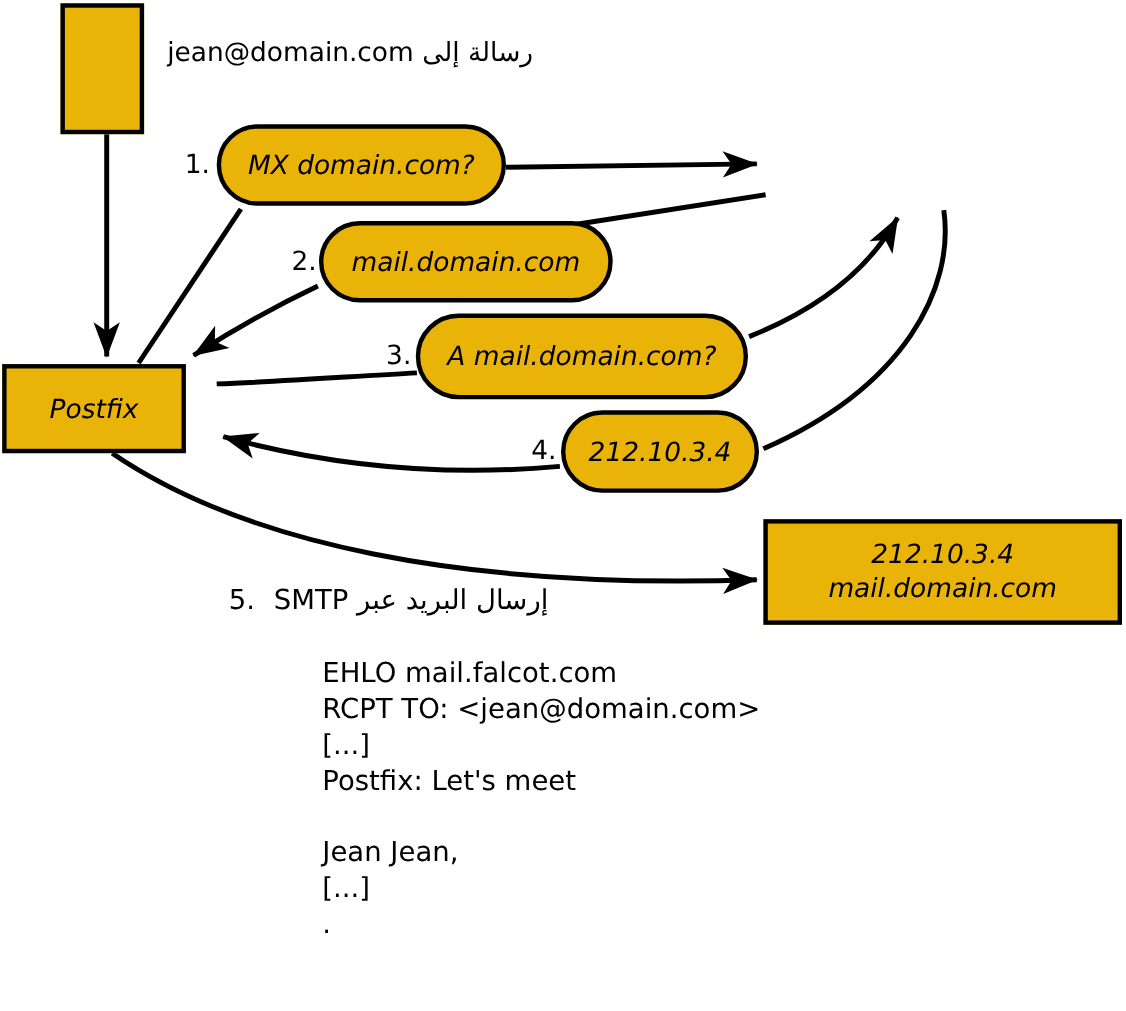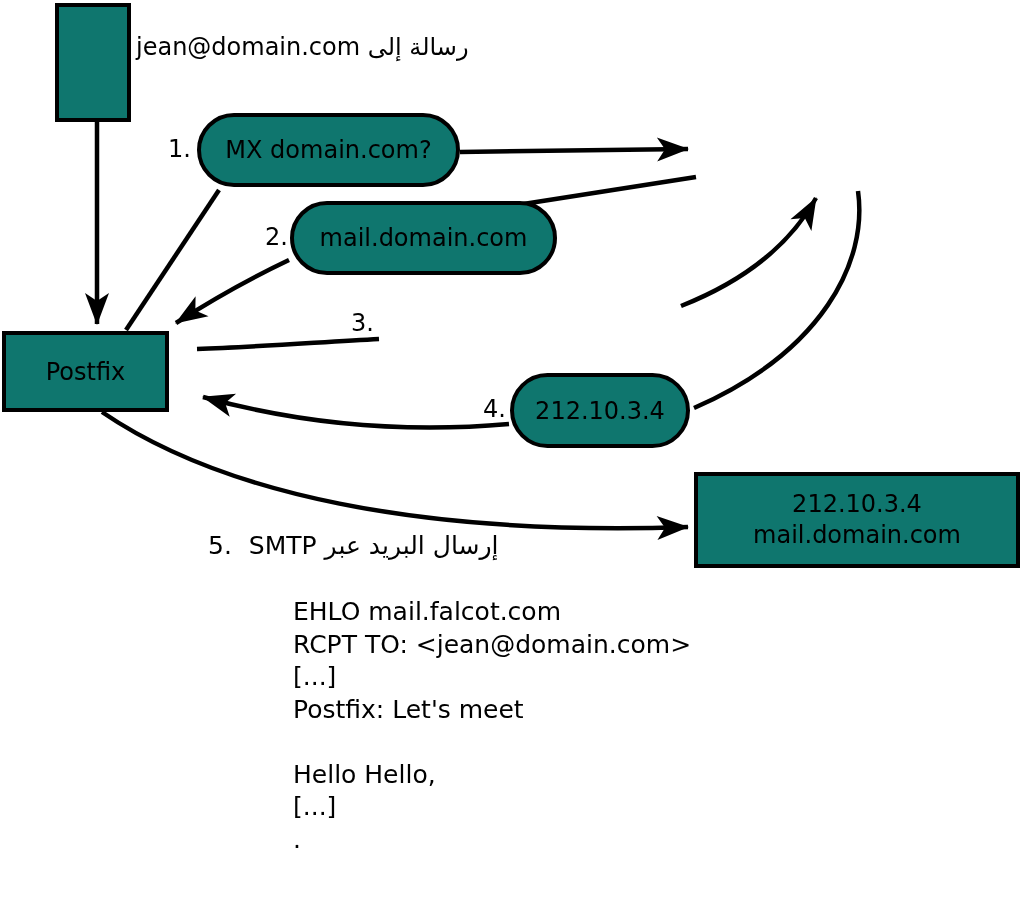--- a/index.html
+++ b/index.html
@@ -1,23 +1,23 @@
 <!DOCTYPE html>
 <html><head>
 <meta charset="utf-8">
 <style>
   html,body{margin:0;padding:0;background:#ffffff;}
   body{width:1024px;height:919px;overflow:hidden;font-family:"DejaVu Sans",sans-serif;color:#000;}
   .canvas{position:relative;width:1024px;height:919px;background:#fff;}
   svg.lines{position:absolute;left:0;top:0;z-index:1;}
-  .node{position:absolute;box-sizing:border-box;border:4.5px solid #000;background:#0f766e;
-        display:flex;align-items:center;justify-content:center;font-size:24px;z-index:2;text-align:left;}
+  .node{position:absolute;box-sizing:border-box;border:4.5px solid #000;background:#eab308;
+        display:flex;align-items:center;justify-content:center;font-size:24px;z-index:2;text-align:left;font-style:italic;}
   .pill{border-radius:999px;}
   .num{position:absolute;font-size:24px;z-index:3;}
-  .note{position:absolute;left:136px;top:33px;font-size:24px;z-index:3;}
+  .note{position:absolute;left:152px;top:33px;font-size:24px;z-index:3;}
   .dns-label{font-size:24px;}
   .mailserver{flex-direction:column;line-height:31px;font-size:24px;}
   .step5{position:absolute;left:208px;top:531px;font-size:25px;display:flex;z-index:3;}
   .step5 .gap{width:17px;}
   .session{position:absolute;left:248px;top:596px;font-size:25px;z-index:3;}
   .session .line{height:32.5px;line-height:32.5px;white-space:pre;margin-left:45px;}
 </style>
 </head>
 <body>
 
@@ -45,20 +45,21 @@
 
   <div class="note" dir="rtl">رسالة إلى jean@domain.com</div>
 
   <span class="num" style="left:168px;top:135px;">1.</span>
   <div class="node pill" style="left:197px;top:113px;width:263px;height:74px;">MX domain.com?</div>
 
   <span class="num" style="left:265px;top:223px;">2.</span>
   <div class="node pill" style="left:290px;top:201px;width:267px;height:74px;">mail.domain.com</div>
 
   <span class="num" style="left:351px;top:309px;">3.</span>
+  <div class="node pill" style="left:378px;top:285px;width:302px;height:78px;">A mail.domain.com?</div>
 
   <span class="num" style="left:483px;top:395px;">4.</span>
   <div class="node pill" style="left:510px;top:373px;width:180px;height:75px;">212.10.3.4</div>
 
   <div class="node" style="left:2px;top:331px;width:167px;height:81px;">Postfix</div>
 
 
   <div class="node mailserver" style="left:694px;top:472px;width:326px;height:96px;">
     <div>212.10.3.4</div>
     <div>mail.domain.com</div>
@@ -69,18 +70,18 @@
     <span class="gap"></span>
     <span dir="rtl">إرسال البريد عبر SMTP</span>
   </div>
 
   <div class="session">
     <div class="line">EHLO mail.falcot.com</div>
     <div class="line">RCPT TO: &lt;jean@domain.com&gt;</div>
     <div class="line">[...]</div>
     <div class="line">Postfix: Let's meet</div>
     <div class="line"></div>
-    <div class="line">Hello Hello,</div>
+    <div class="line">Jean Jean,</div>
     <div class="line">[...]</div>
     <div class="line">.</div>
   </div>
 
 </div>
 
 </body></html>

